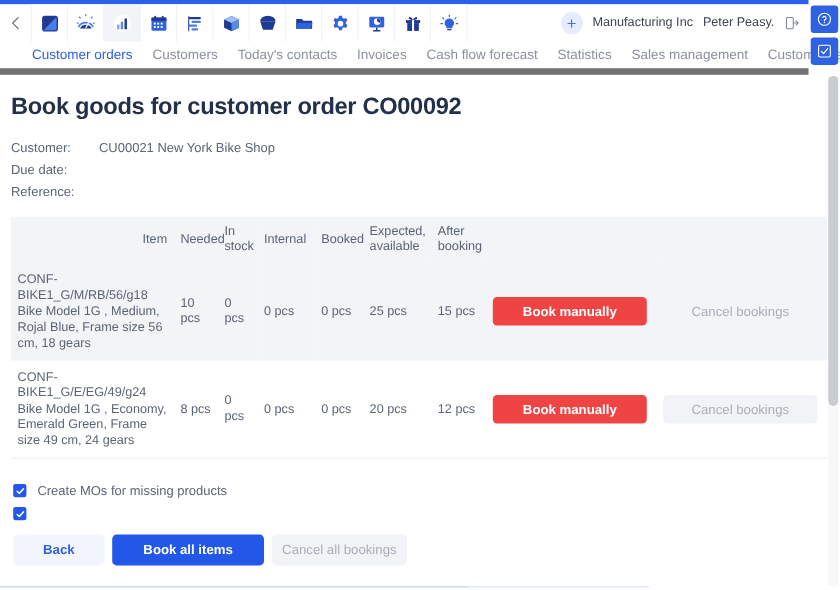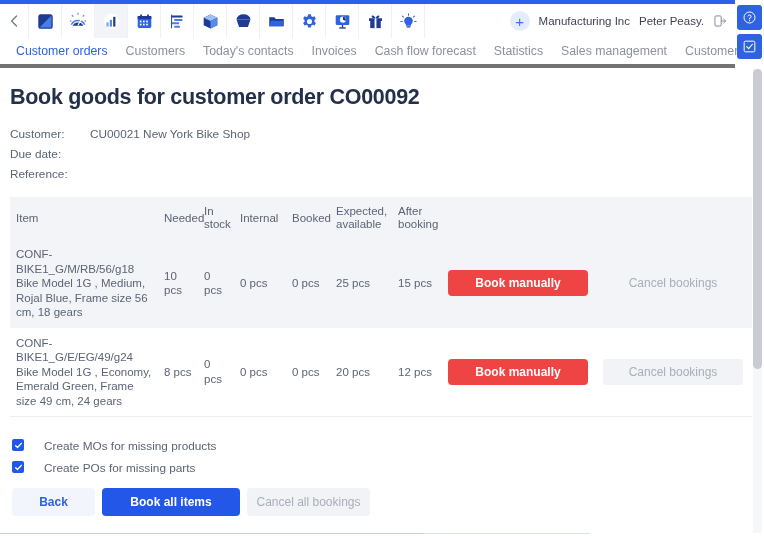--- a/index.html
+++ b/index.html
@@ -50,22 +50,22 @@
   }
   .edge-btn {
     width: 25px; height: 25px; border-radius: 3px; background: #2f62e0;
     display:flex; align-items:center; justify-content:center;
   }
 
   
   .tabs {
     position: absolute; top: 38px; left: 0; width: 735px; height: 30px;
     display: flex; align-items: center; gap: 0px;
-    border-bottom: 4px solid #737373; background: #ffffff;
-    padding-left: 7px;
+    border-bottom: 6px solid #737373; background: #ffffff;
+    padding-left: 20px;
   }
   .tab {
     font-size: 12.3px; color: #8b919d; padding: 0 9px; white-space: nowrap;
     line-height: 29px;
   }
   .tab.active { color: #2f62e0; }
 
   
   .page {
     position: absolute; top: 69px; left: 0; width: 752px; height: 464px;
@@ -81,21 +81,21 @@
   
   .meta { margin-bottom: 13px; }
   .meta-row { display: flex; font-size: 11.8px; color: #5b6475; line-height: 20px; }
   .meta-label { width: 80px; flex: 0 0 80px; }
   .meta-value { color: #5b6475; }
 
   
   table.items { width: 742px; border-collapse: collapse; table-layout: fixed; }
   table.items thead th {
     background: #f2f4f8; color: #5b6475; font-size: 11.5px; font-weight: 400;
-    text-align: left; padding: 8px 6px; vertical-align: middle;
+    text-align: right; padding: 8px 6px; vertical-align: middle;
     line-height: 13px;
   }
   table.items thead th.num { text-align: left; }
   table.items tbody td {
     font-size: 11.5px; color: #5b6475; padding: 8px 6px; vertical-align: middle;
     line-height: 14.5px;
   }
   tr.row-alt td { background: #f2f4f8; }
   tr.row-plain td { background: #ffffff; border-bottom: 1px solid #eceff4; }
   td.item-cell { line-height: 14.5px; }
@@ -115,21 +115,21 @@
     font-size: 12px; border: none; border-radius: 4px; cursor: pointer;
     white-space: nowrap;
   }
   .btn-primary { background: #ef4444; color: #ffffff; font-weight: 700; }
   .btn-row-primary { width: 140px; height: 26px; }
   .btn-ghost { background: transparent; color: #a8aeba; width: 140px; height: 26px; }
   .btn-ghost-filled { background: #f1f3f7; color: #a8aeba; width: 140px; height: 26px; }
 
   
   .options { margin-top: 22px; padding-left: 2px; }
-  .opt-row { display: flex; gap: 20px; margin-bottom: 8px; }
+  .opt-row { display: flex; align-items: center; gap: 10px; margin-bottom: 8px; }
   .cb {
     width: 12px; height: 12px; border-radius: 2px; background: #2257e8;
     display: flex; align-items: center; justify-content: center; flex: 0 0 12px;
   }
   .opt-label { font-size: 11.8px; color: #5b6475; }
 
   
   .footer { margin-top: 13px; display: flex; gap: 7px; padding-left: 2px; }
   .btn-back { background: #f2f5fb; color: #2f62e0; width: 83px; height: 28px; font-weight:700;}
   .btn-bookall { background: #2257e8; color: #ffffff; width: 138px; height: 28px; font-weight:700;}
@@ -408,21 +408,20 @@
             </svg>
           </span>
           <span class="opt-label">Create MOs for missing products</span>
         </div>
         <div class="opt-row">
           <span class="cb">
             <svg width="9" height="9" viewBox="0 0 10 10">
               <path d="M1.8 5.2 L3.9 7.3 L8.2 2.6" fill="none" stroke="#ffffff" stroke-width="1.5" stroke-linecap="round" stroke-linejoin="round"></path>
             </svg>
           </span>
-          <span class="opt-label">Create POs for missing parts</span>
         </div>
       </div>
 
       <div class="footer">
         <button class="btn btn-back">Back</button>
         <button class="btn btn-bookall">Book all items</button>
         <button class="btn btn-cancelall">Cancel all bookings</button>
       </div>
 
     </div>

